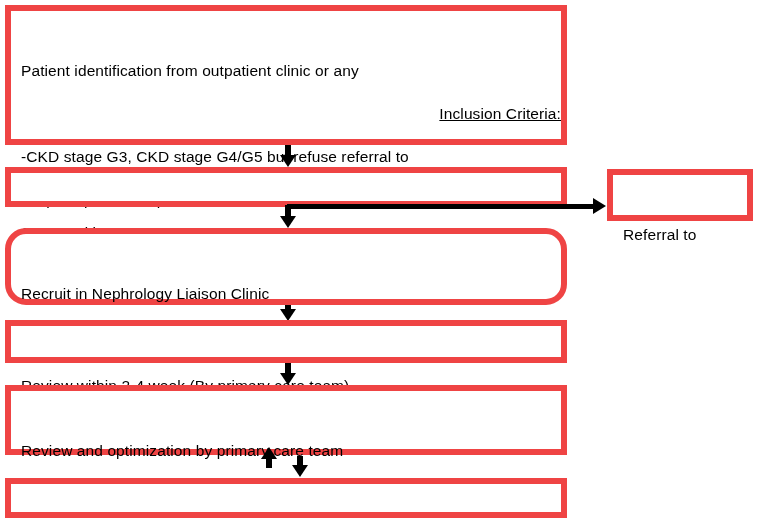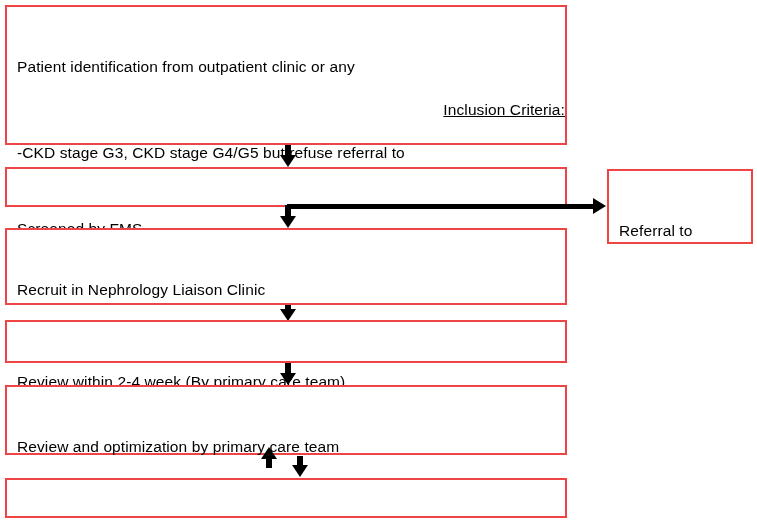--- a/index.html
+++ b/index.html
@@ -14,40 +14,40 @@
   #flowchart {
     position: relative;
     width: 757px;
     height: 521px;
     background: #ffffff;
     overflow: hidden;
   }
   .node {
     position: absolute;
     box-sizing: border-box;
-    border: 2px solid #ef4444;
+    border: 6px solid #ef4444;
     background: #ffffff;
     padding: 6px 0 6px 10px;
     font-size: 15.5px;
     line-height: 21.5px;
     white-space: pre-line;
     letter-spacing: 0.1px;
   }
   .node .u {
     text-decoration: underline;
     text-align: right;
   }
   
   .n-identification { left: 5px;  top: 5px;   width: 562px; height: 140px; }
   .n-screened       { left: 5px;  top: 167px; width: 562px; height: 40px;  }
-  .n-recruit        { left: 5px;  top: 228px; width: 562px; height: 77px;  }
+  .n-recruit        { left: 5px;  top: 228px; width: 562px; height: 77px; border-radius: 21px;  }
   .n-review24       { left: 5px;  top: 320px; width: 562px; height: 43px;  }
   .n-optimization   { left: 5px;  top: 385px; width: 562px; height: 70px;  }
   .n-nephrologist   { left: 5px;  top: 478px; width: 562px; height: 40px;  }
-  .n-referral       { left: 607px; top: 169px; width: 146px; height: 75px; }
+  .n-referral       { left: 607px; top: 169px; width: 146px; height: 52px; }
 
   .node-lines {
     display: block;
   }
   .node-lines > span {
     display: block;
   }
 
   
   .arrow-v {

